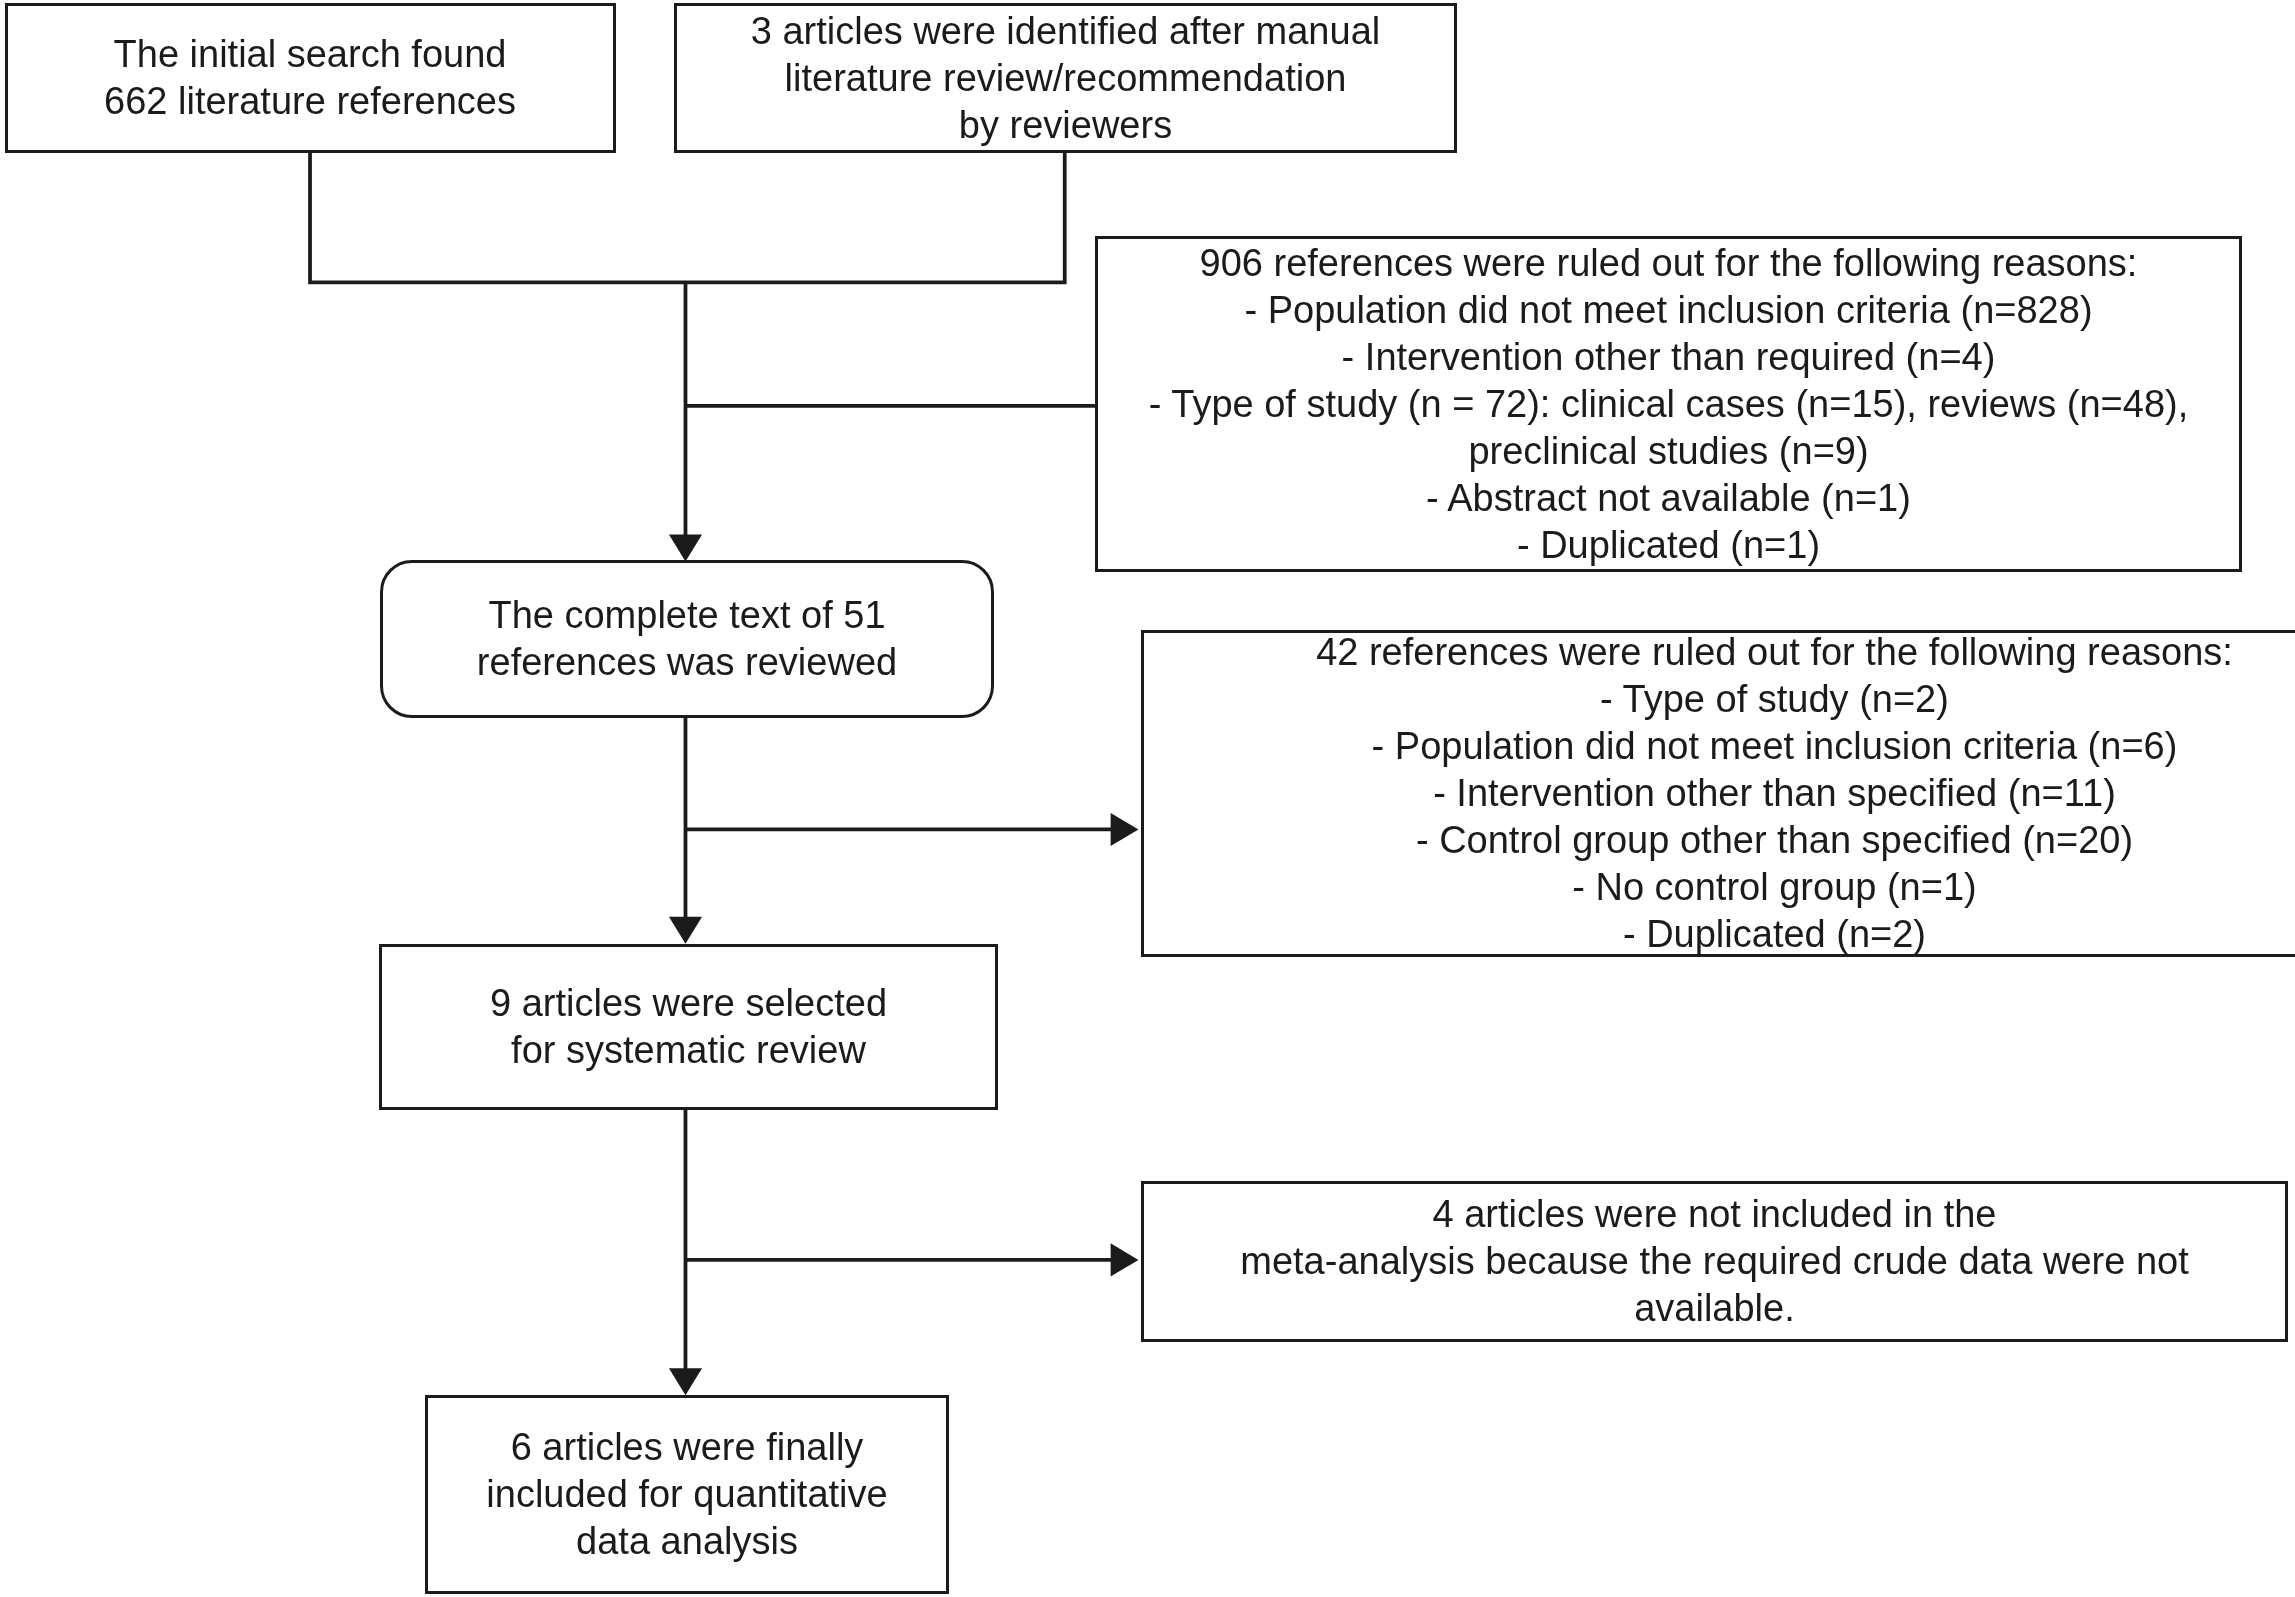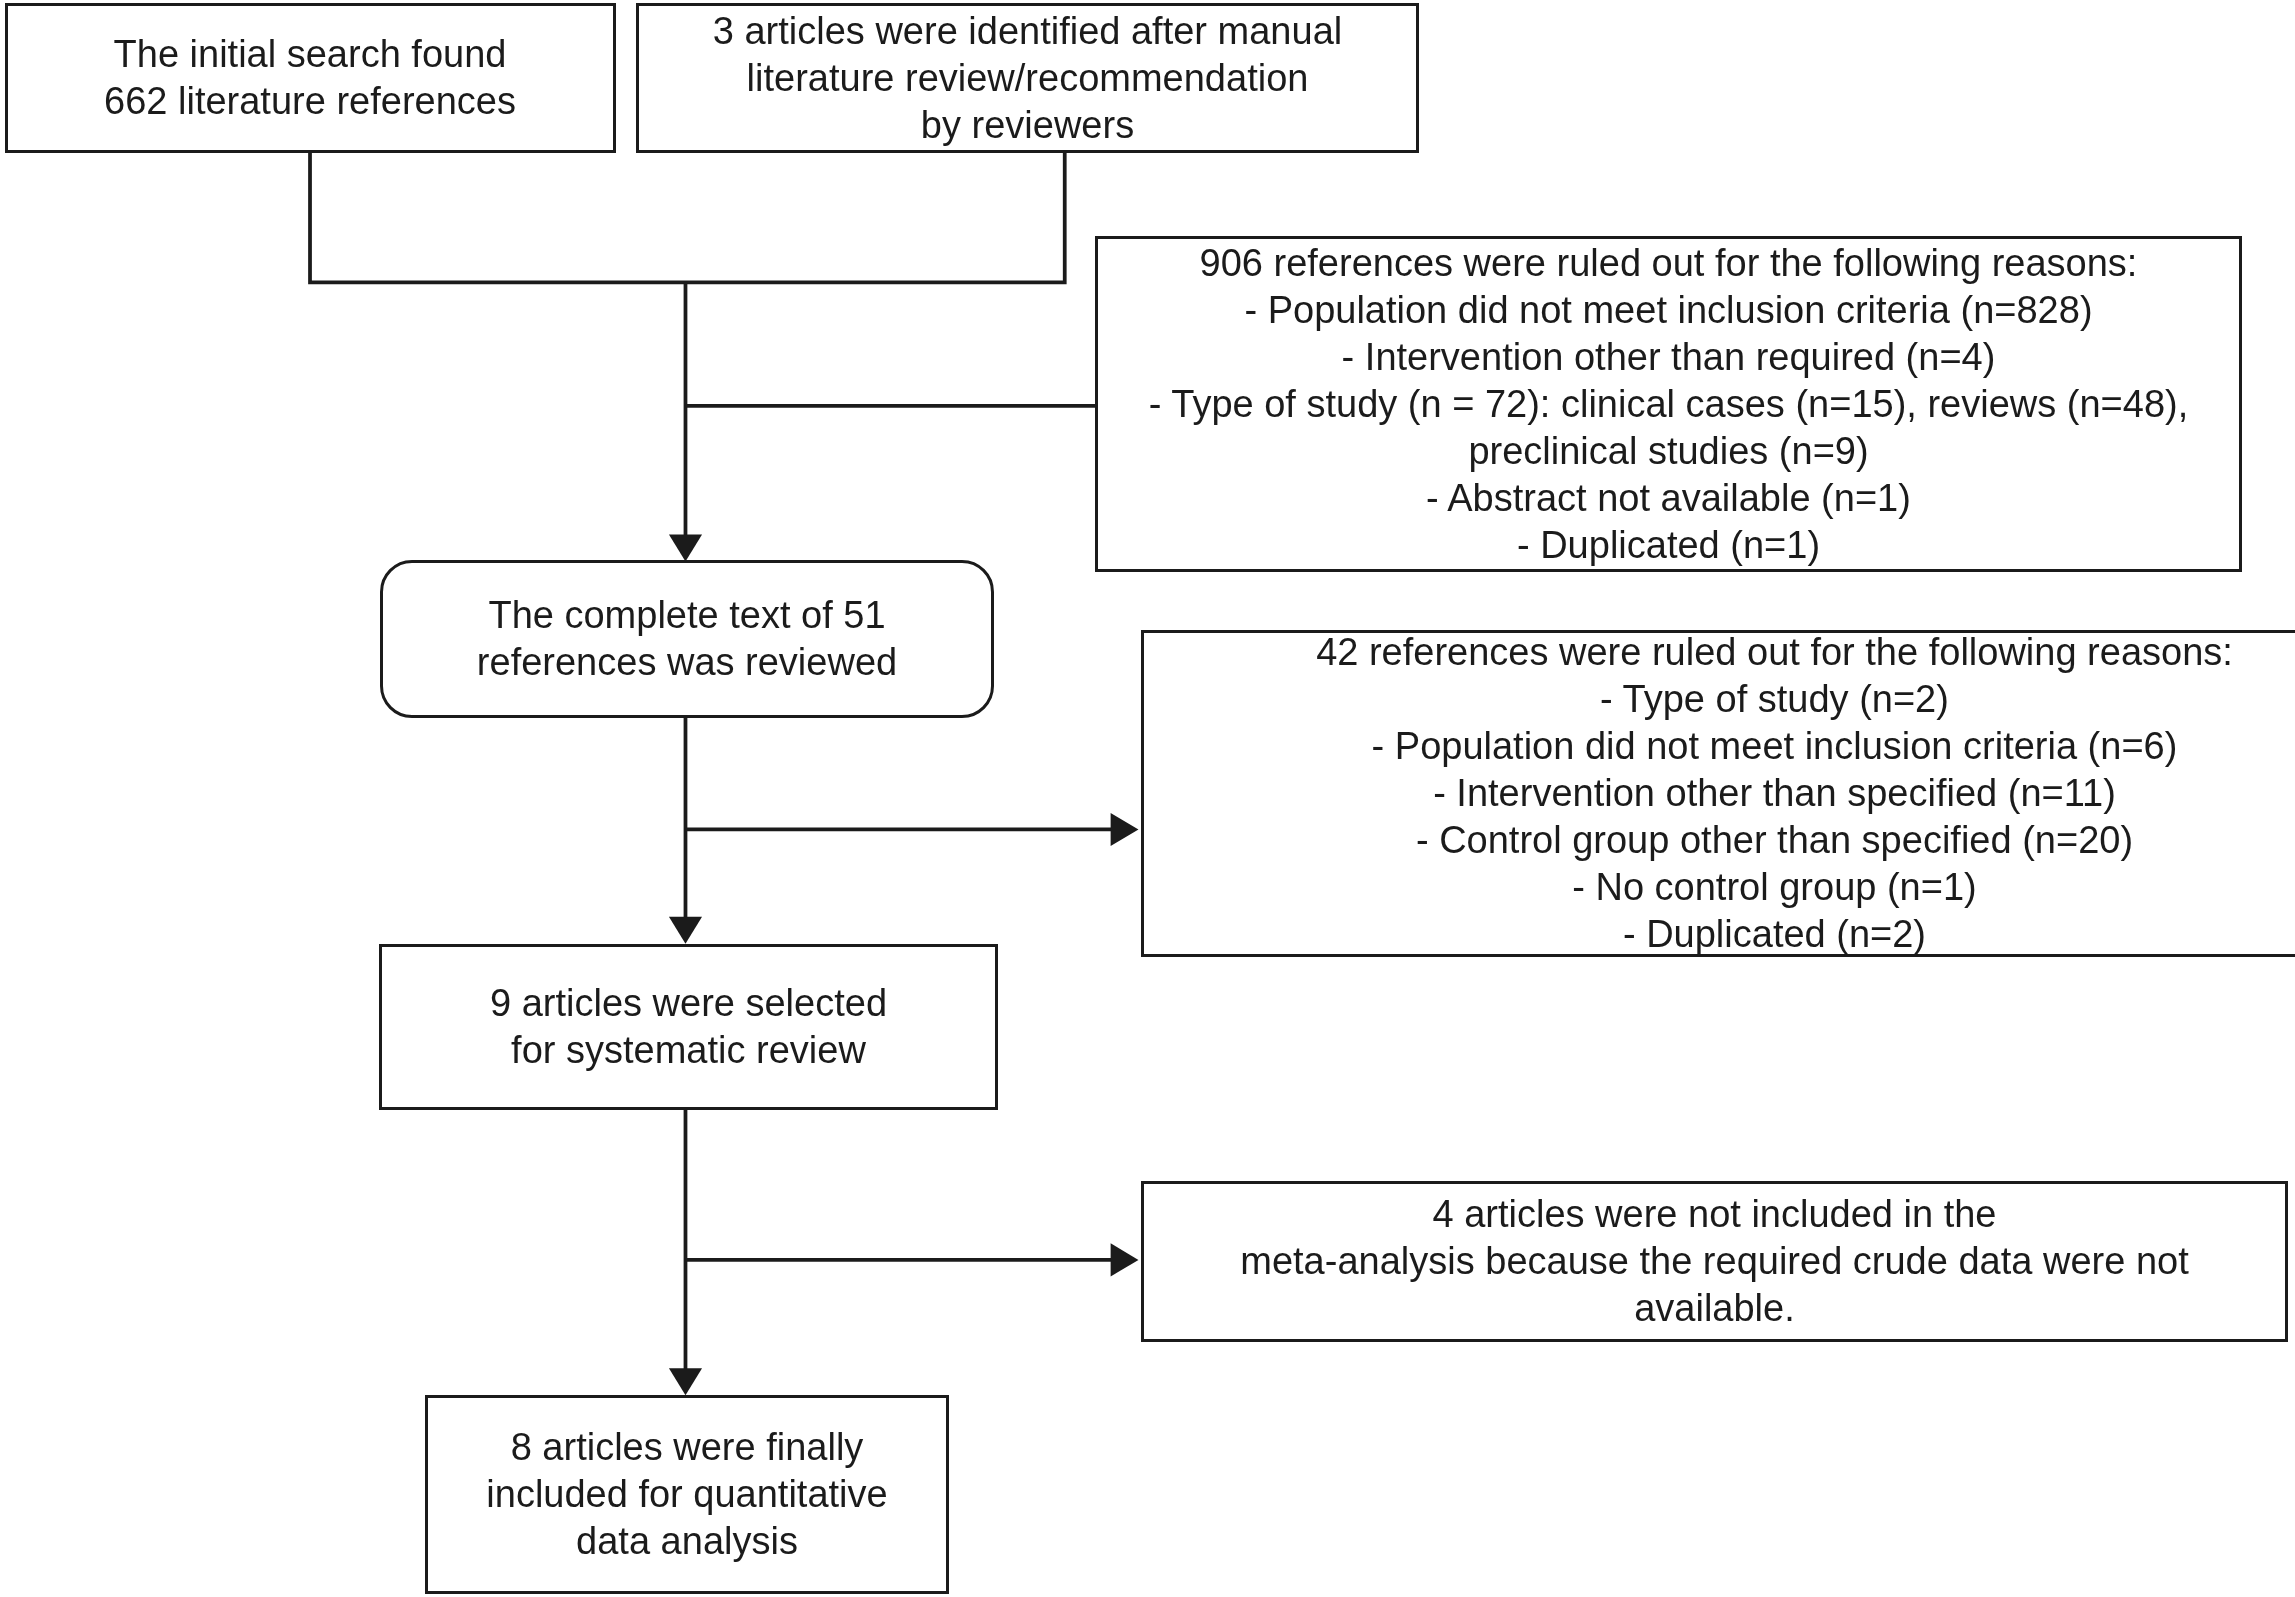--- a/index.html
+++ b/index.html
@@ -74,21 +74,21 @@
 
     <path d="M911 1674 L1478 1674"></path>
     <polygon points="1476,1652 1476,1696 1513,1674"></polygon>
   </svg>
 
   <div class="box" style="left:4.5px;top:3px;width:611px;height:150px;">
     <div class="box-text">The initial search found
 662 literature references</div>
   </div>
 
-  <div class="box" style="left:636px;top:3px;width:783px;height:150px;">
+  <div class="box" style="left:674px;top:3px;width:783px;height:150px;">
     <div class="box-text">3 articles were identified after manual
 literature review/recommendation
 by reviewers</div>
   </div>
 
   <div class="box" style="left:1095px;top:236px;width:1147px;height:336px;">
     <div class="box-text">906 references were ruled out for the following reasons:
 - Population did not meet inclusion criteria (n=828)
 - Intervention other than required (n=4)
 - Type of study (n = 72): clinical cases (n=15), reviews (n=48),
@@ -117,19 +117,19 @@
 for systematic review</div>
   </div>
 
   <div class="box" style="left:1141px;top:1181px;width:1147px;height:161px;">
     <div class="box-text">4 articles were not included in the
 meta-analysis because the required crude data were not
 available.</div>
   </div>
 
   <div class="box" style="left:425px;top:1395px;width:524px;height:199px;">
-    <div class="box-text">8 articles were finally
+    <div class="box-text">6 articles were finally
 included for quantitative
 data analysis</div>
   </div>
 
 </div>
 
 
 </body></html>

